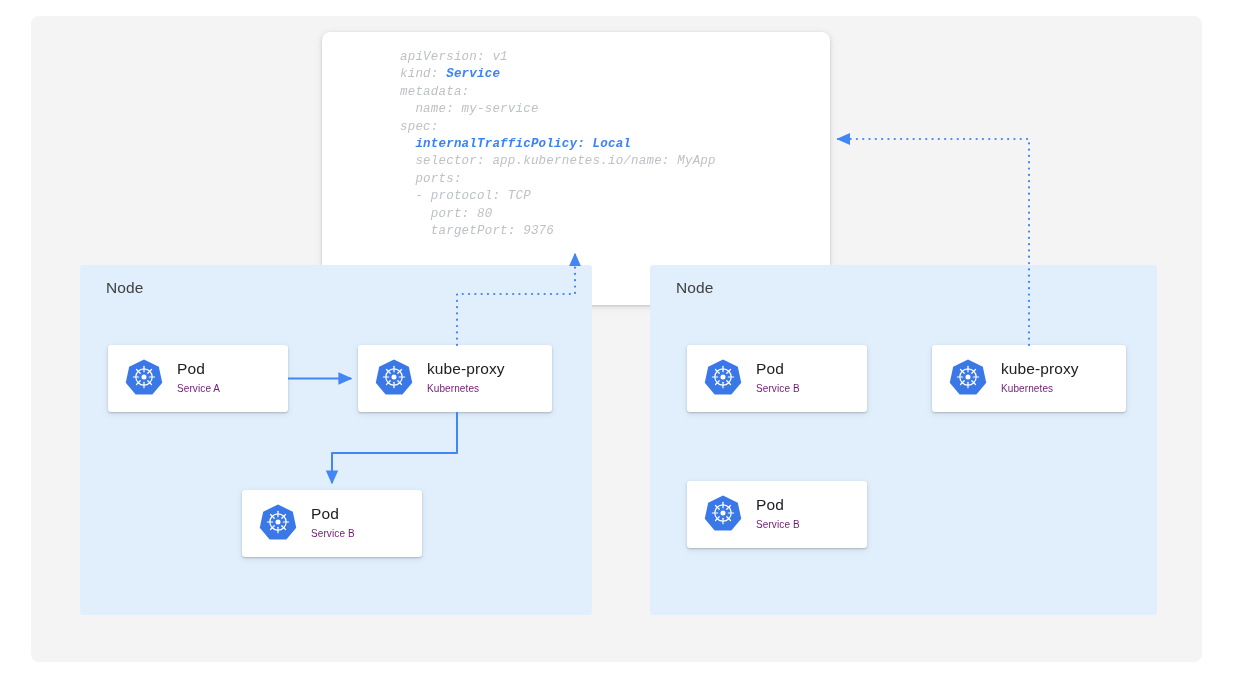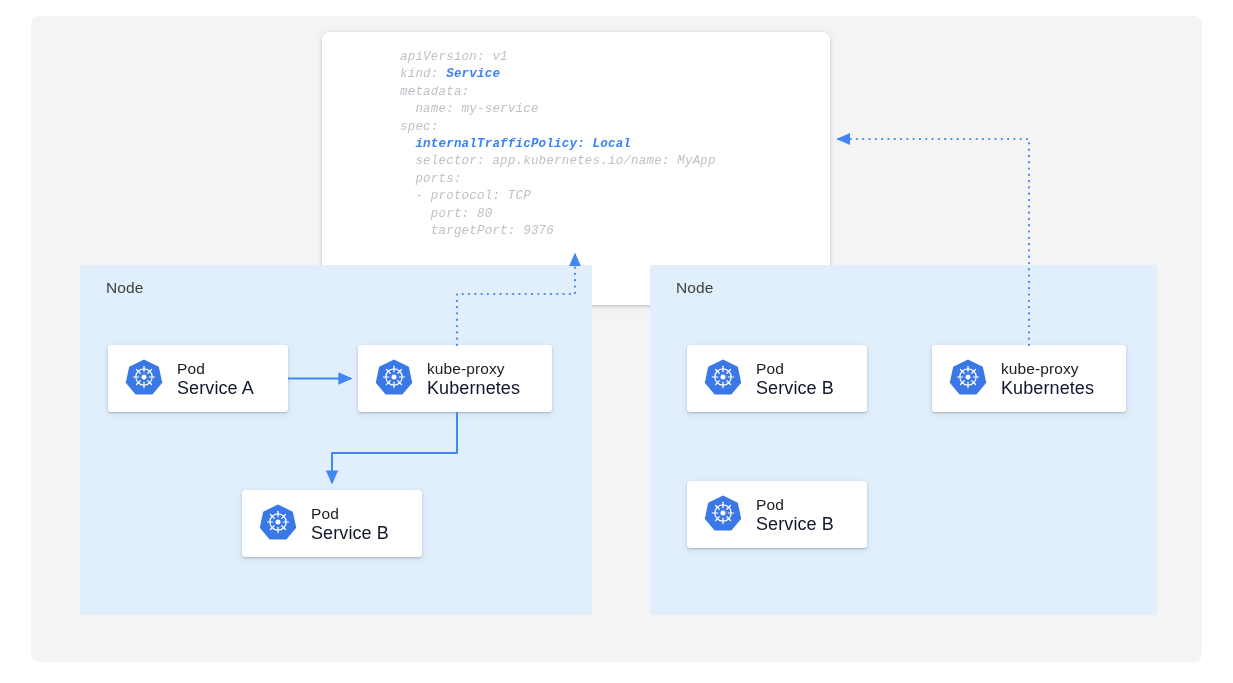--- a/index.html
+++ b/index.html
@@ -37,21 +37,21 @@
   }
   
   .card{
     position:absolute;background:#ffffff;border-radius:3px;
     box-shadow:0 1px 2px rgba(60,64,67,.28),0 2px 6px rgba(60,64,67,.10);
     display:flex;align-items:center;box-sizing:border-box;
   }
   .card .logo{flex:0 0 auto;margin-left:17px;margin-right:14px;}
   .card .txt{display:flex;flex-direction:column;justify-content:center;}
   .card .t1{font-size:15.5px;color:#202124;line-height:20px;letter-spacing:.1px;}
-  .card .t2{font-size:18px;color:#0f172a;line-height:19px;letter-spacing:.1px;}
+  .card .t2{font-size:10px;color:#701a75;line-height:19px;letter-spacing:.1px;}
   
   #wires{position:absolute;left:0;top:0;width:1233px;height:683px;pointer-events:none;}
 </style>
 </head>
 <body>
 
 <div id="canvas"></div>
 
 <div id="code-card">
   <div id="yaml"><span class="ln">apiVersion: v1</span><span class="ln">kind: <span class="b">Service</span></span><span class="ln">metadata:</span><span class="ln">  name: my-service</span><span class="ln">spec:</span><span class="ln"><span class="b">  internalTrafficPolicy: Local</span></span><span class="ln">  selector: app.kubernetes.io/name: MyApp</span><span class="ln">  ports:</span><span class="ln">  - protocol: TCP</span><span class="ln">    port: 80</span><span class="ln">    targetPort: 9376</span></div>

